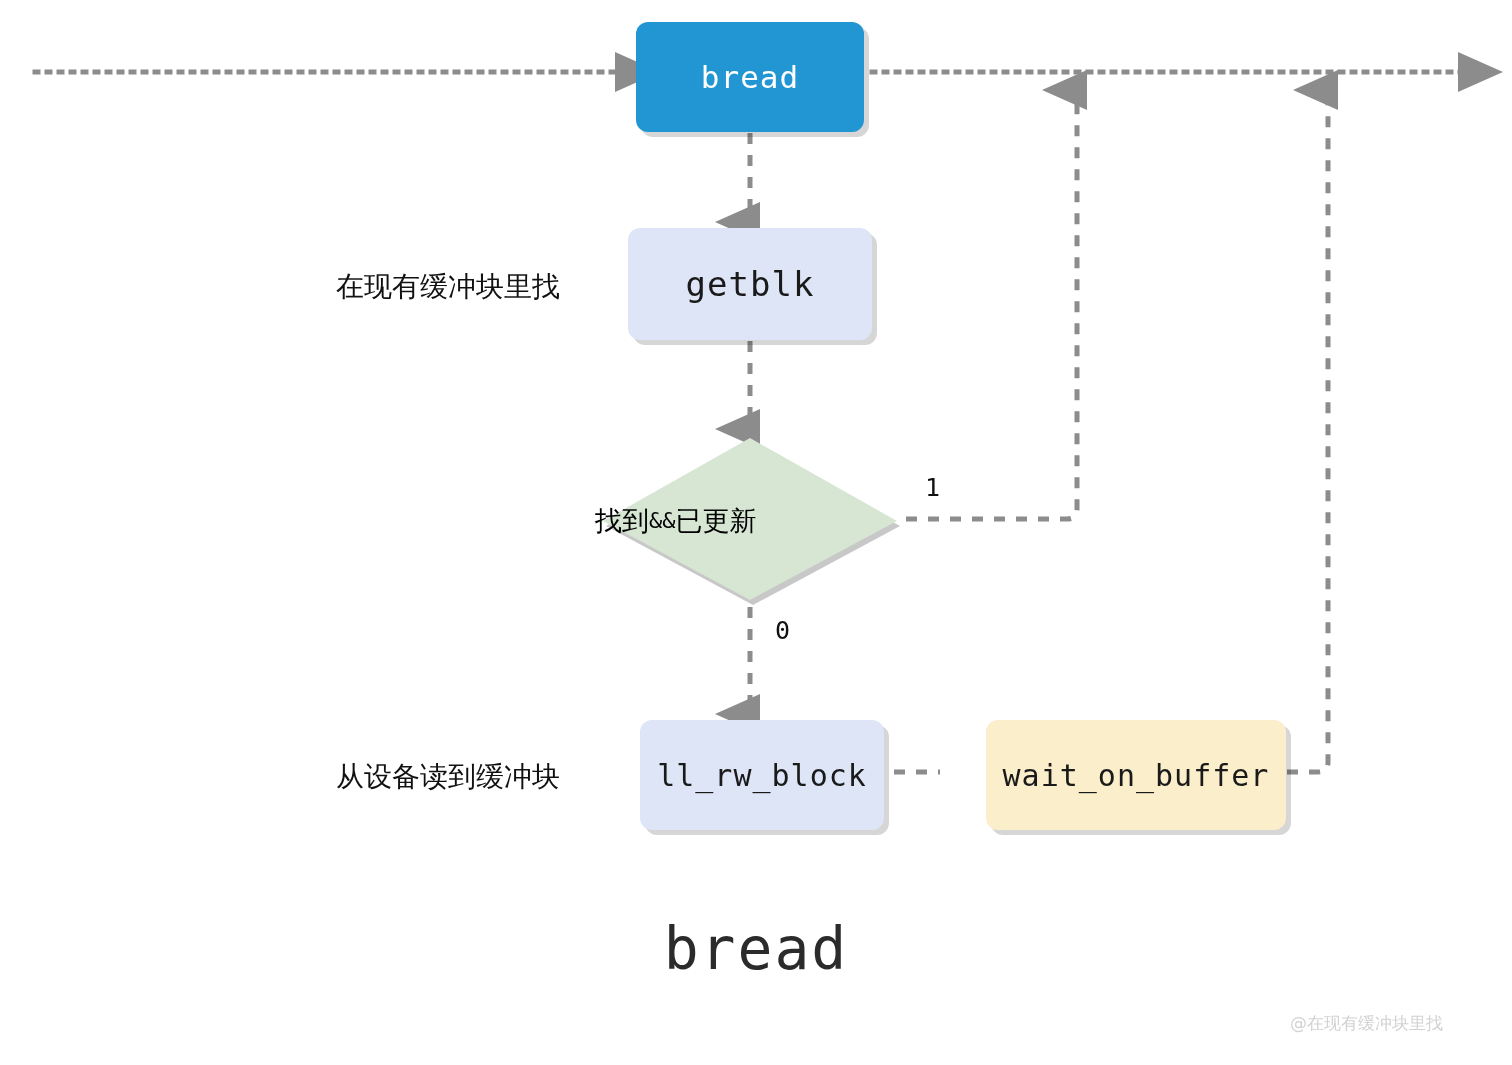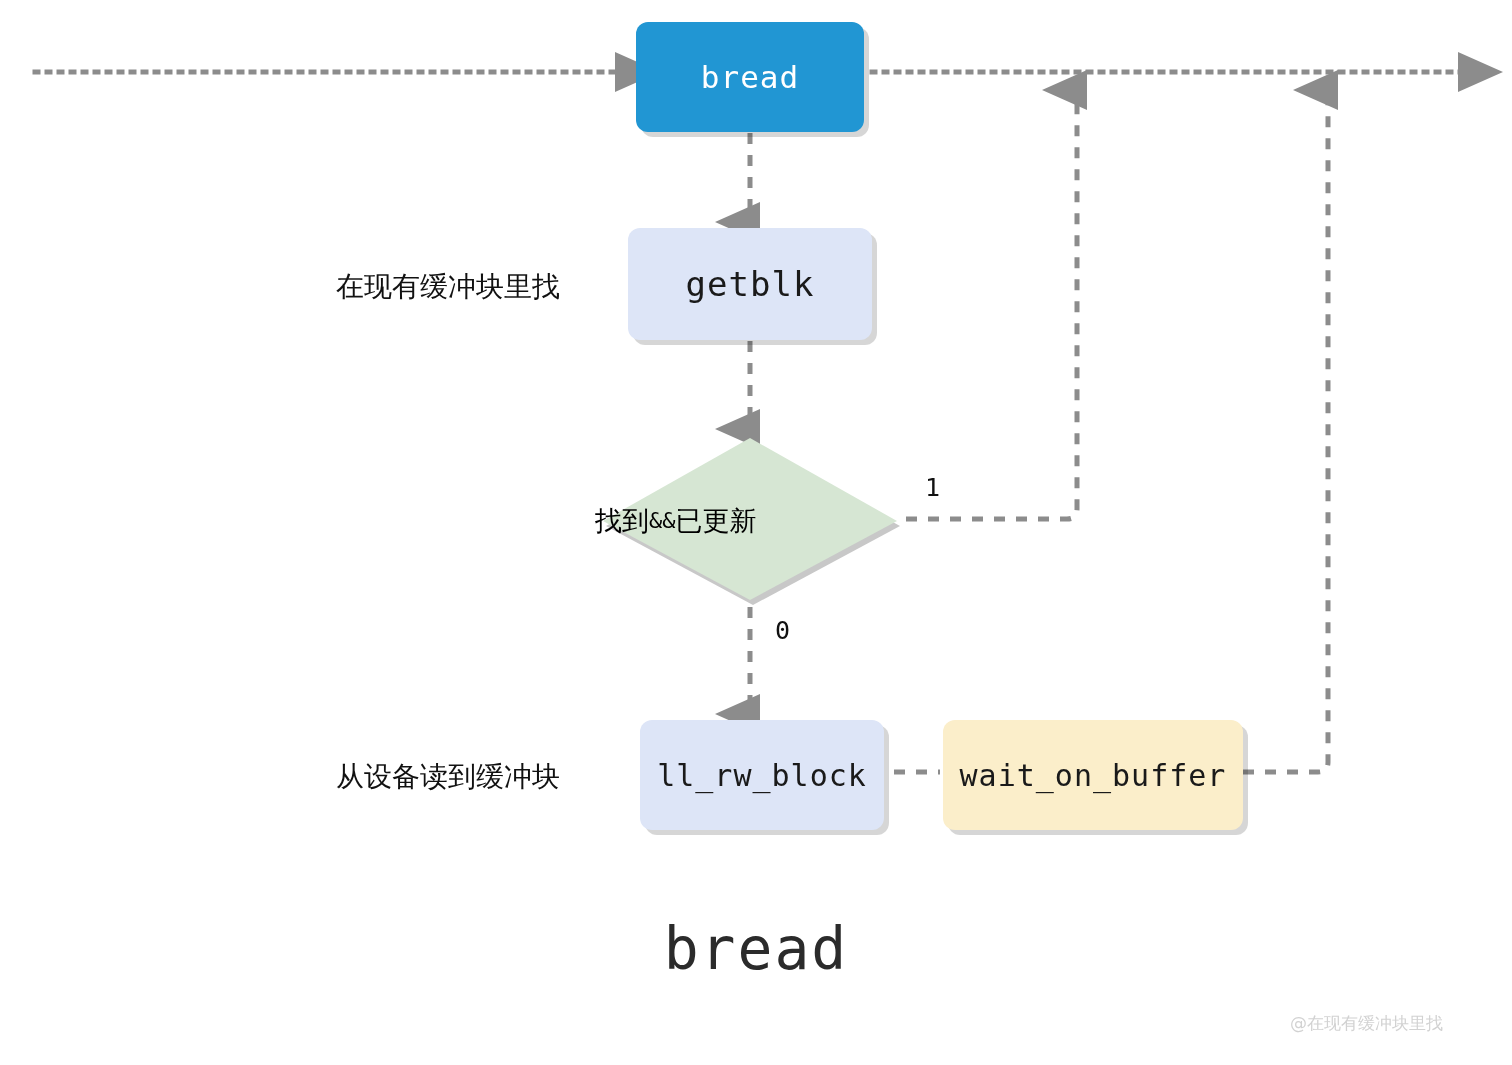--- a/index.html
+++ b/index.html
@@ -64,21 +64,21 @@
     width: 244px; height: 110px;
     background: #dde5f7;
     box-shadow: 5px 5px 0 rgba(0,0,0,0.16);
     margin-left: 12px;
   }
   #node-llrw .node-label {
     color: #1a1a1a;
     font-size: 30px;
   }
   #node-wait {
-    left: 943px; top: 720px;
+    left: 986px; top: 720px;
     width: 300px; height: 110px;
     background: #fbeeca;
     box-shadow: 5px 5px 0 rgba(0,0,0,0.16);
   }
   #node-wait .node-label {
     color: #1a1a1a;
     font-size: 30px;
   }
   #node-decision {
     position: absolute;

